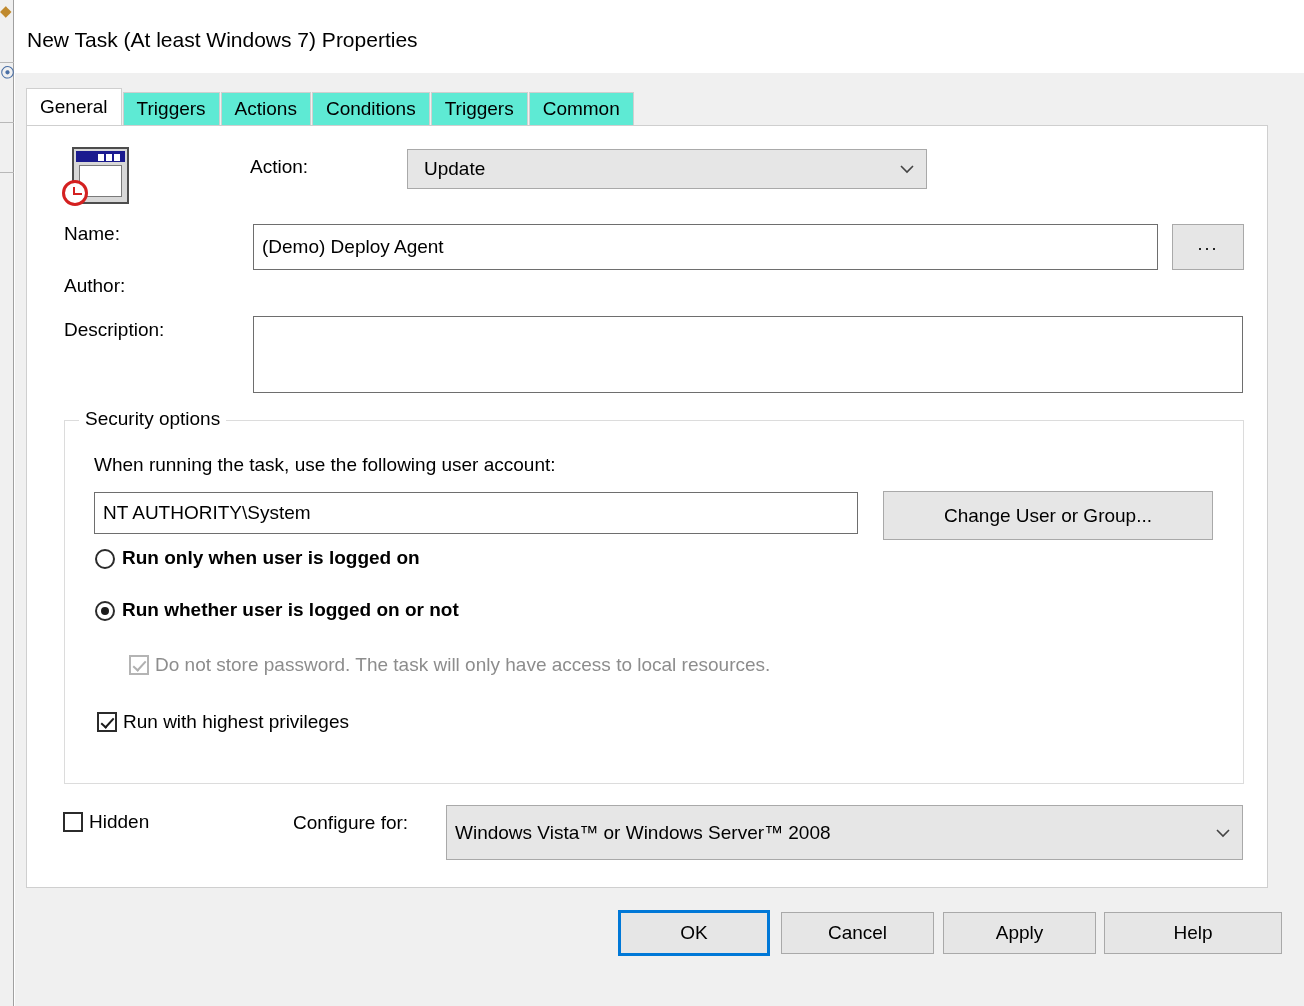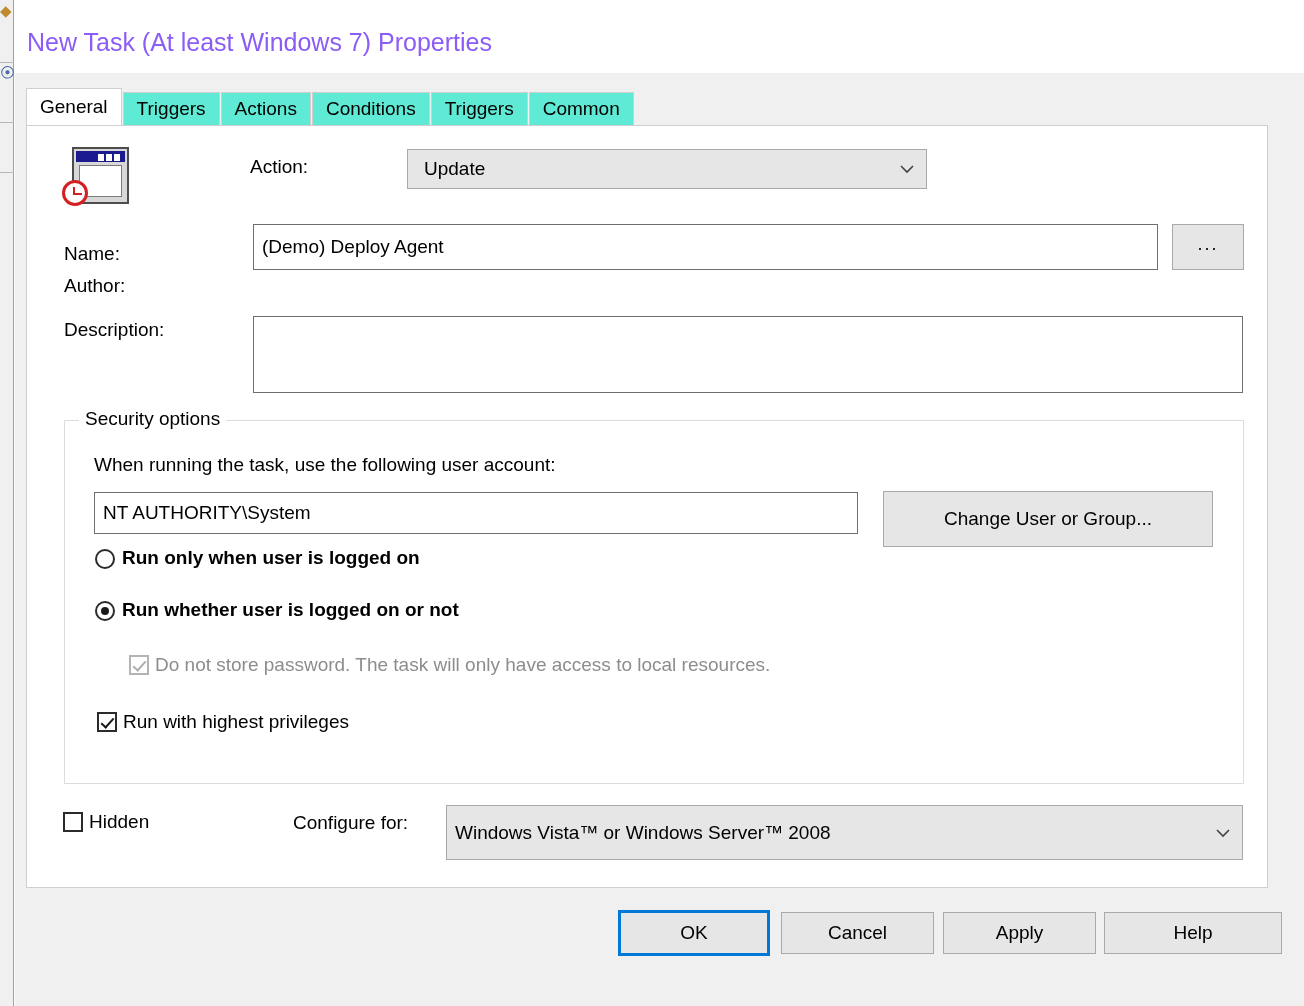--- a/index.html
+++ b/index.html
@@ -53,22 +53,22 @@
   #dialog-titlebar {
     position: absolute;
     left: 0; top: 0;
     width: 1289px; height: 72px;
     background: #ffffff;
   }
   #dialog-title {
     position: absolute;
     left: 12px;
     top: 27px;
-    font-size: 25px;
-    color: #8b5cf6;
+    font-size: 21px;
+    color: #000000;
     white-space: nowrap;
   }
 
   
   #tabstrip {
     position: absolute;
     left: 11px;
     top: 88px;
     height: 36px;
     display: flex;
@@ -384,38 +384,38 @@
     <div class="lbl" style="left:223px; top:30px;">Action:</div>
     <div class="combo" style="left:380px; top:23px; width:520px; height:40px;padding-left:16px;">
       <span class="combo-text">Update</span>
       <span class="chev">
         <svg width="18" height="18" viewBox="0 0 18 18">
             <polyline points="3,6 9,12 15,6" fill="none" stroke="#444" stroke-width="1.6"></polyline>
           </svg>
       </span>
     </div>
 
-    <div class="lbl" style="left:37px; top:97px;margin-top:20px;">Name:</div>
+    <div class="lbl" style="left:37px; top:97px;">Name:</div>
     <div class="textbox" style="left:226px; top:98px; width:905px; height:46px;">(Demo) Deploy Agent</div>
     <div class="btn dots" style="left:1145px; top:98px; width:72px; height:46px;">...</div>
 
     <div class="lbl" style="left:37px; top:149px;">Author:</div>
     <div class="lbl" style="left:226px; top:149px;"></div>
 
     <div class="lbl" style="left:37px; top:193px;">Description:</div>
     <div class="textarea" style="left:226px; top:190px; width:990px; height:77px;"></div>
 
     <div class="groupbox" style="left:37px; top:294px; width:1180px; height:364px;">
       <div class="gb-title">Security options</div>
 
       <div class="lbl" style="left:29px; top:33px;">When running the task, use the following user account:</div>
 
       <div class="textbox" style="left:29px; top:71px; width:764px; height:42px;">NT AUTHORITY\System</div>
 
-      <div class="btn" style="left:818px; top:70px; width:330px; height:56px;">Change User or Group...</div>
+      <div class="btn" style="left:818px; top:70px; width:330px; height:49px;">Change User or Group...</div>
 
       <div class="radio-row" style="left:30px; top:126px;">
         <span class="radio-mark"></span>
         <span class="rl">Run only when user is logged on</span>
       </div>
 
       <div class="radio-row" style="left:30px; top:178px;">
         <span class="radio-mark checked"></span>
         <span class="rl">Run whether user is logged on or not</span>
       </div>

